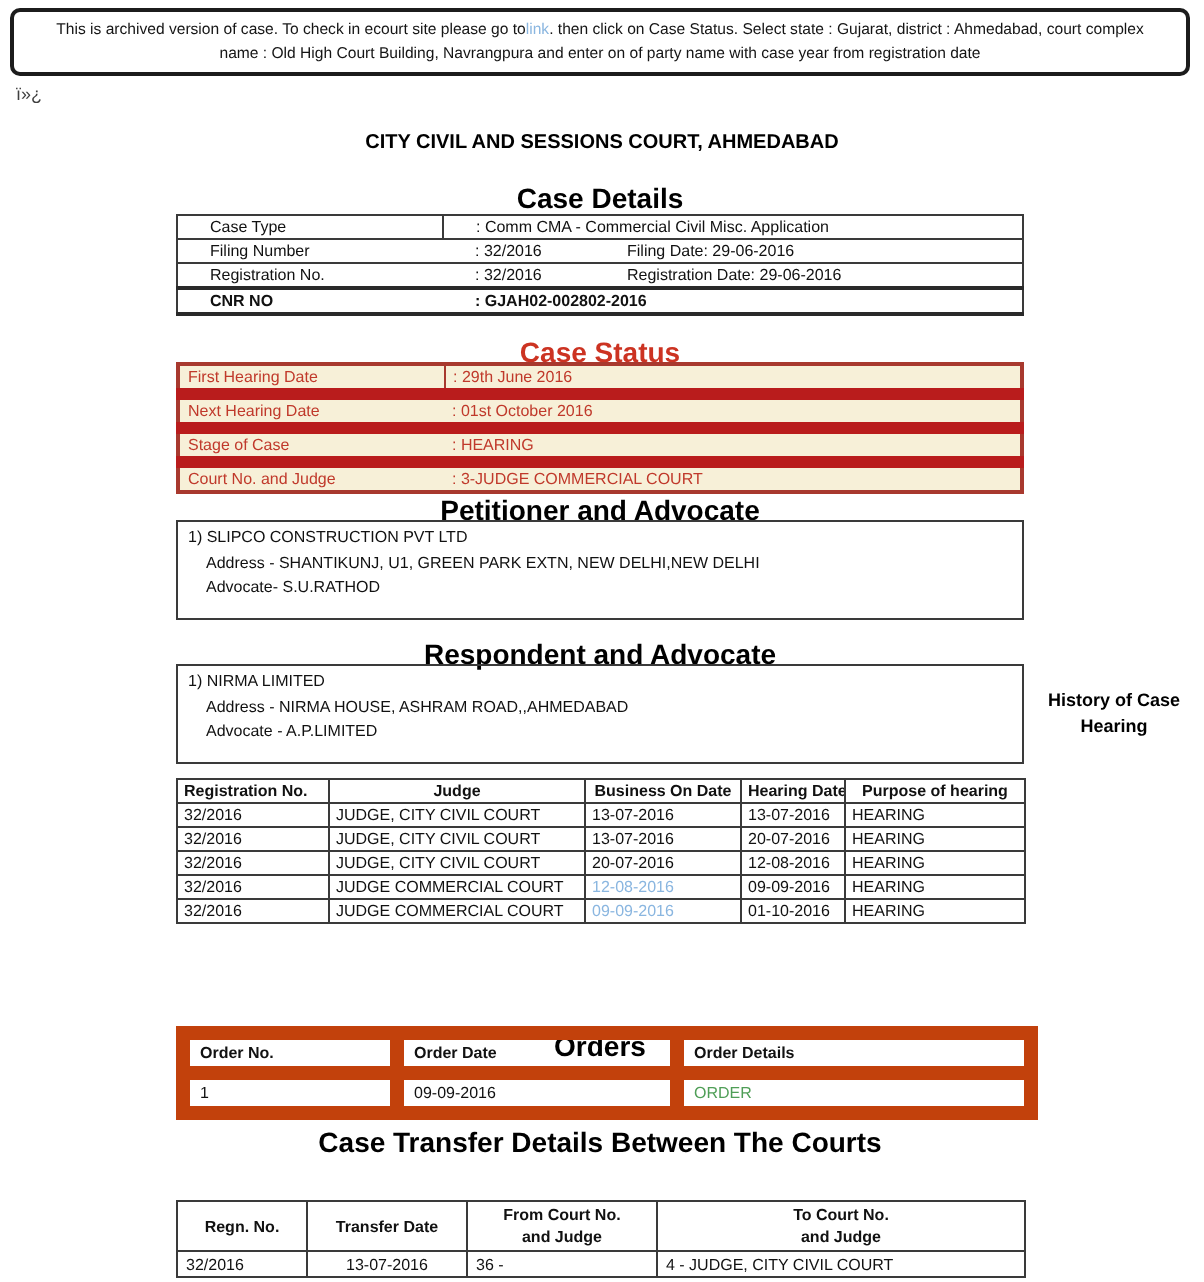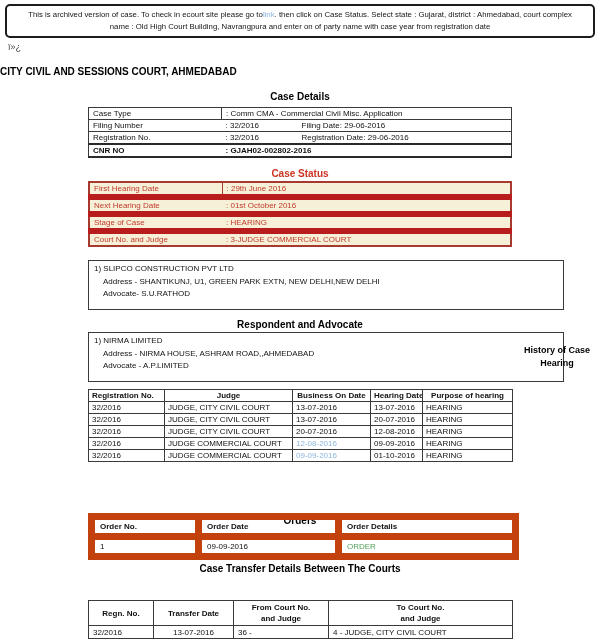--- a/index.html
+++ b/index.html
@@ -33,52 +33,52 @@
     position: absolute;
     top: 42px; left: 8px;
     font-size: 9px;
     color: #3f3f3f;
   }
 
   .court-title {
     position: absolute;
     top: 66px; left: 0;
     width: 602px;
-    text-align: left;
-    font-size: 10px;
-    font-weight: bold;
-    color: #000;
-  }
-
-  .sec-heading {
-    position: absolute;
-    left: 88px;
-    width: 424px;
     text-align: center;
     font-size: 10px;
     font-weight: bold;
     color: #000;
   }
+
+  .sec-heading {
+    position: absolute;
+    left: 88px;
+    width: 424px;
+    text-align: center;
+    font-size: 14px;
+    font-weight: bold;
+    color: #000;
+  }
   .sec-heading.red { color: #cc3322; }
 
   table { border-collapse: collapse; table-layout: fixed; }
   td, th { overflow: hidden; white-space: nowrap; }
 
   
   .details-table {
     position: absolute;
     top: 107px; left: 88px;
     width: 424px;
     font-size: 8px;
     border: 1px solid #3a3a3a;
     border-bottom: 2px solid #2a2a2a;
   }
   .details-table td {
     border-top: 1px solid #3a3a3a;
-    padding: 1px 4px;
+    padding: 1px 16px;
     height: 12px;
     vertical-align: middle;
   }
   .details-table tr:first-child td { border-top: none; }
   .details-table td.label { width: 133px; }
   .details-table td.vline { border-left: 1px solid #3a3a3a; }
   .details-table tr.cnr td { font-weight: bold; border-top: 2px solid #2a2a2a; }
   .val-split { display: inline-block; width: 76px; }
 
   
@@ -98,21 +98,21 @@
     vertical-align: middle;
   }
   .status-table tr:first-child td { border-top: none; }
   .status-table td.label { width: 133px; }
   .status-table td.vline { border-left: 1px solid #a8392e; }
 
   
   .party-box {
     position: absolute;
     left: 88px;
-    width: 476px;
+    width: 424px;
     height: 50px;
     border: 1px solid #3a3a3a;
     font-size: 8px;
     line-height: 12.5px;
     padding: 2px 5px;
   }
   .party-box .indent { padding-left: 9px; }
 
   .history-side {
     position: absolute;
@@ -224,20 +224,21 @@
       <td class="label">Stage of Case</td>
       <td>: HEARING</td>
     </tr>
     <tr>
       <td class="label">Court No. and Judge</td>
       <td>: 3-JUDGE COMMERCIAL COURT</td>
     </tr>
   </tbody>
     </table>
 
+  <div class="sec-heading" style="top:247px;">Petitioner and Advocate</div>
   <div class="party-box" style="top:260px;">
     <div>1) SLIPCO CONSTRUCTION PVT LTD</div>
     <div class="indent">Address - SHANTIKUNJ, U1, GREEN PARK EXTN, NEW DELHI,NEW DELHI</div>
     <div class="indent">Advocate- S.U.RATHOD</div>
   </div>
 
   <div class="sec-heading" style="top:319px;">Respondent and Advocate</div>
   <div class="party-box" style="top:332px;">
     <div>1) NIRMA LIMITED</div>
     <div class="indent">Address - NIRMA HOUSE, ASHRAM ROAD,,AHMEDABAD</div>

